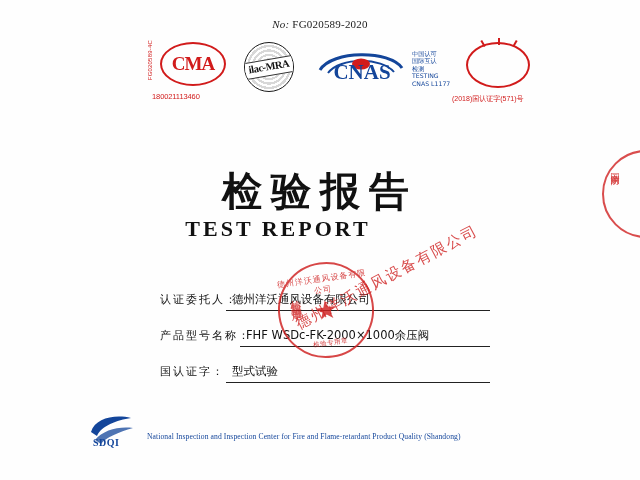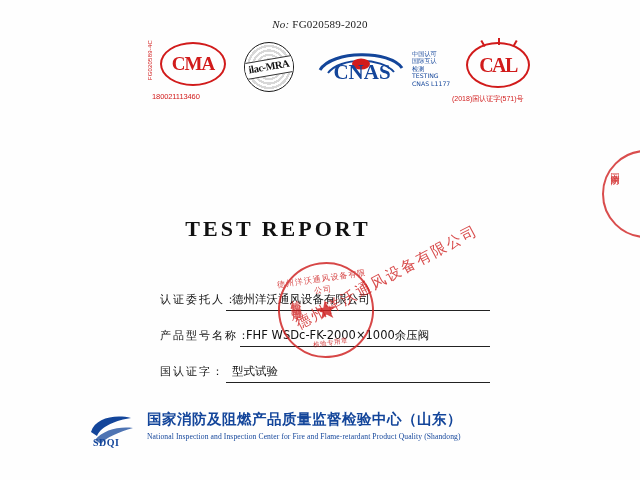--- a/index.html
+++ b/index.html
@@ -450,29 +450,29 @@
     <div class="logo-block cnas-cn">
       <div>中国认可</div>
       <div>国际互认</div>
       <div>检测</div>
       <div>TESTING</div>
       <div>CNAS L1177</div>
     </div>
 
     <div class="logo-block cal">
       <div class="cal-oval">
-        <div class="cal-text">CAL</div>
         <div class="cal-tick" style="left:14px; top:-4px; transform:rotate(-30deg);"></div>
         <div class="cal-tick" style="left:30px; top:-6px;"></div>
         <div class="cal-tick" style="left:46px; top:-4px; transform:rotate(30deg);"></div>
       </div>
       <div class="cal-bottom">(2018)国认证字(571)号</div>
     </div>
   </div>
 
+  <div class="title-cn">检验报告</div>
   <div class="title-en">TEST REPORT</div>
 
   <div class="fields">
     <div class="field-row">
       <div class="field-label">认证委托人：</div>
       <div class="field-value">德州洋沃通风设备有限公司</div>
       <div class="field-rule"></div>
     </div>
     <div class="field-row">
       <div class="field-label">产品型号名称：</div>
@@ -500,18 +500,17 @@
     <div class="edge-text">国家消防</div>
   </div>
 
   <div class="footer">
     <div class="footer-inner">
       <svg class="sdqi-logo" viewBox="0 0 52 40">
         <path d="M6 22 C10 8, 30 4, 46 8 C32 10, 16 16, 12 26 Z" fill="#13459a"></path>
         <path d="M10 30 C18 20, 34 16, 48 18 C34 22, 20 28, 16 34 Z" fill="#13459a" opacity="0.75"></path>
       </svg>
       <div class="sdqi-text">SDQI</div>
-      <div class="footer-cn">国家消防及阻燃产品质量监督检验中心（山东）</div>
       <div class="footer-en">National Inspection and Inspection Center for Fire and Flame-retardant Product Quality (Shandong)</div>
     </div>
   </div>
 
 </div>
 
 </body></html>

